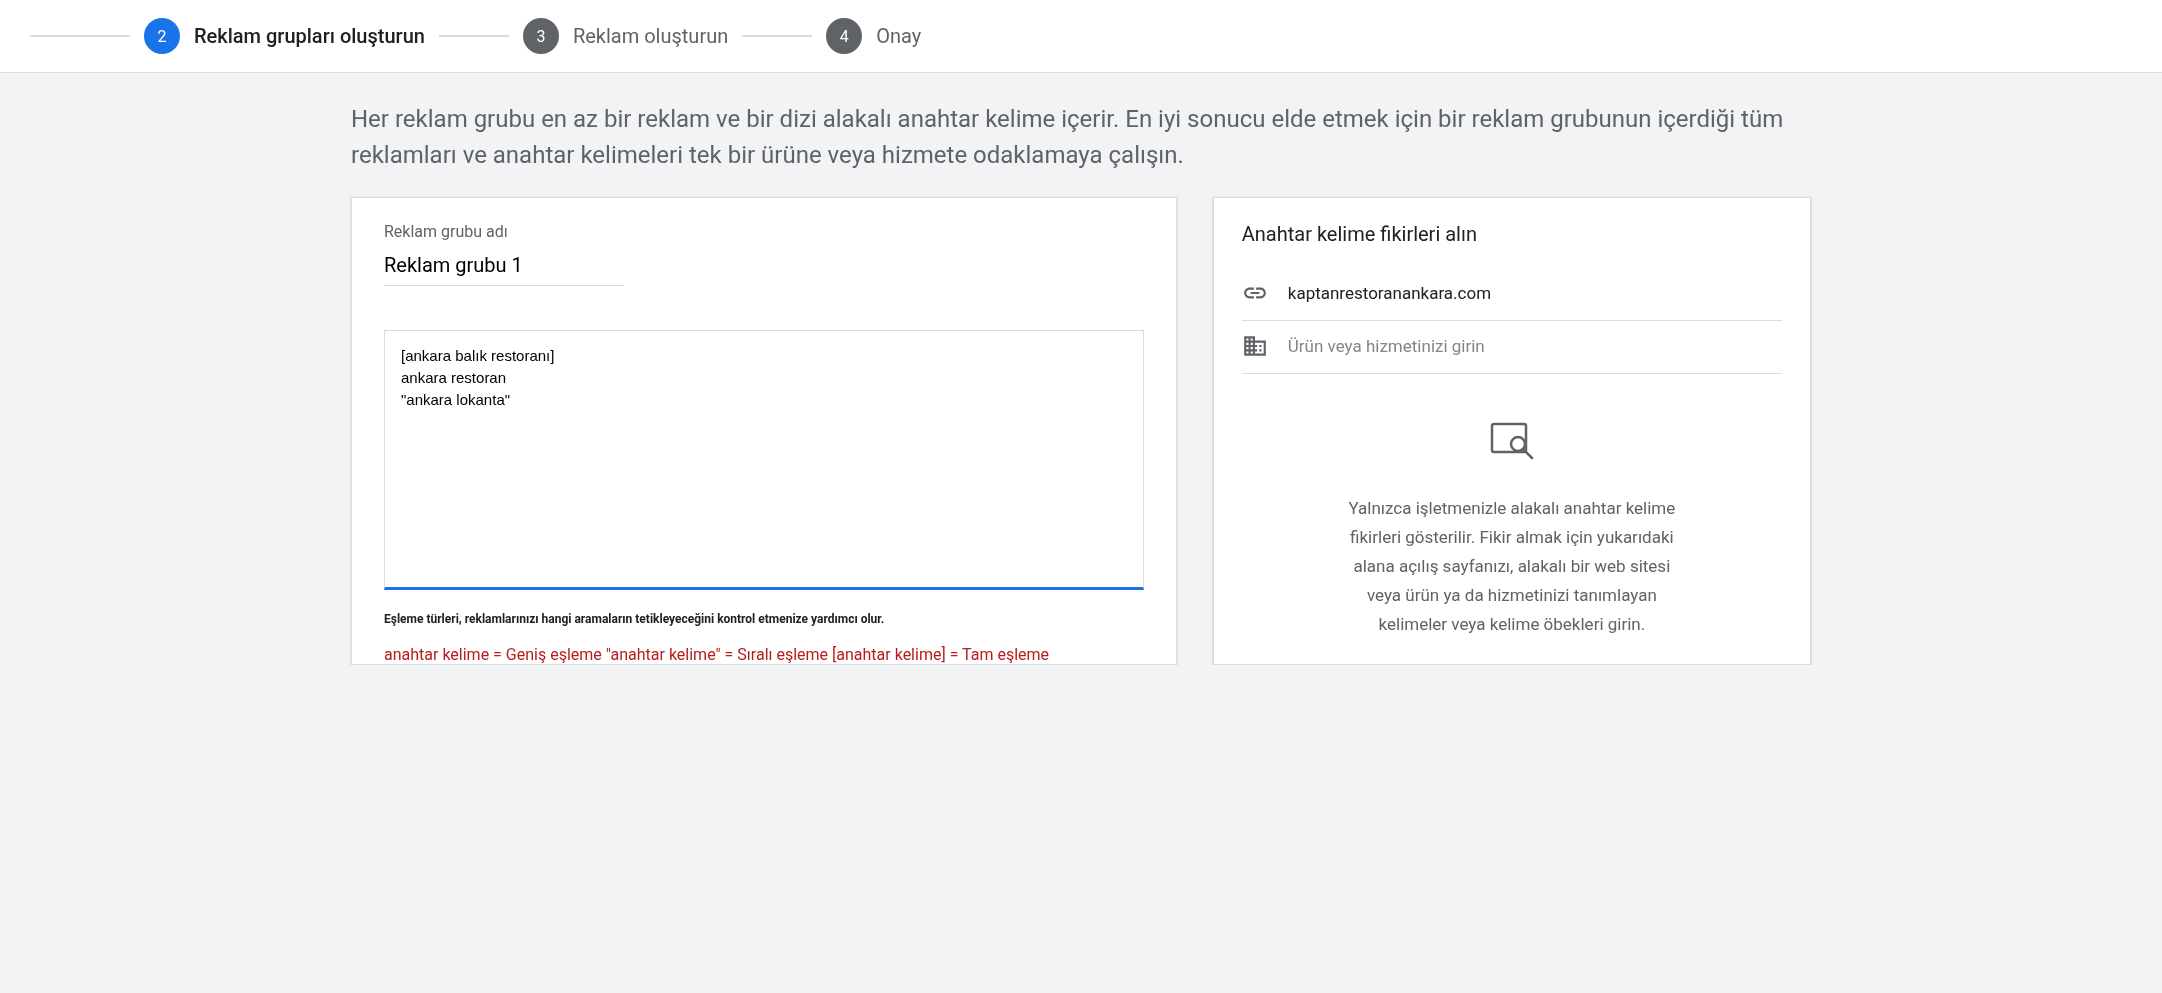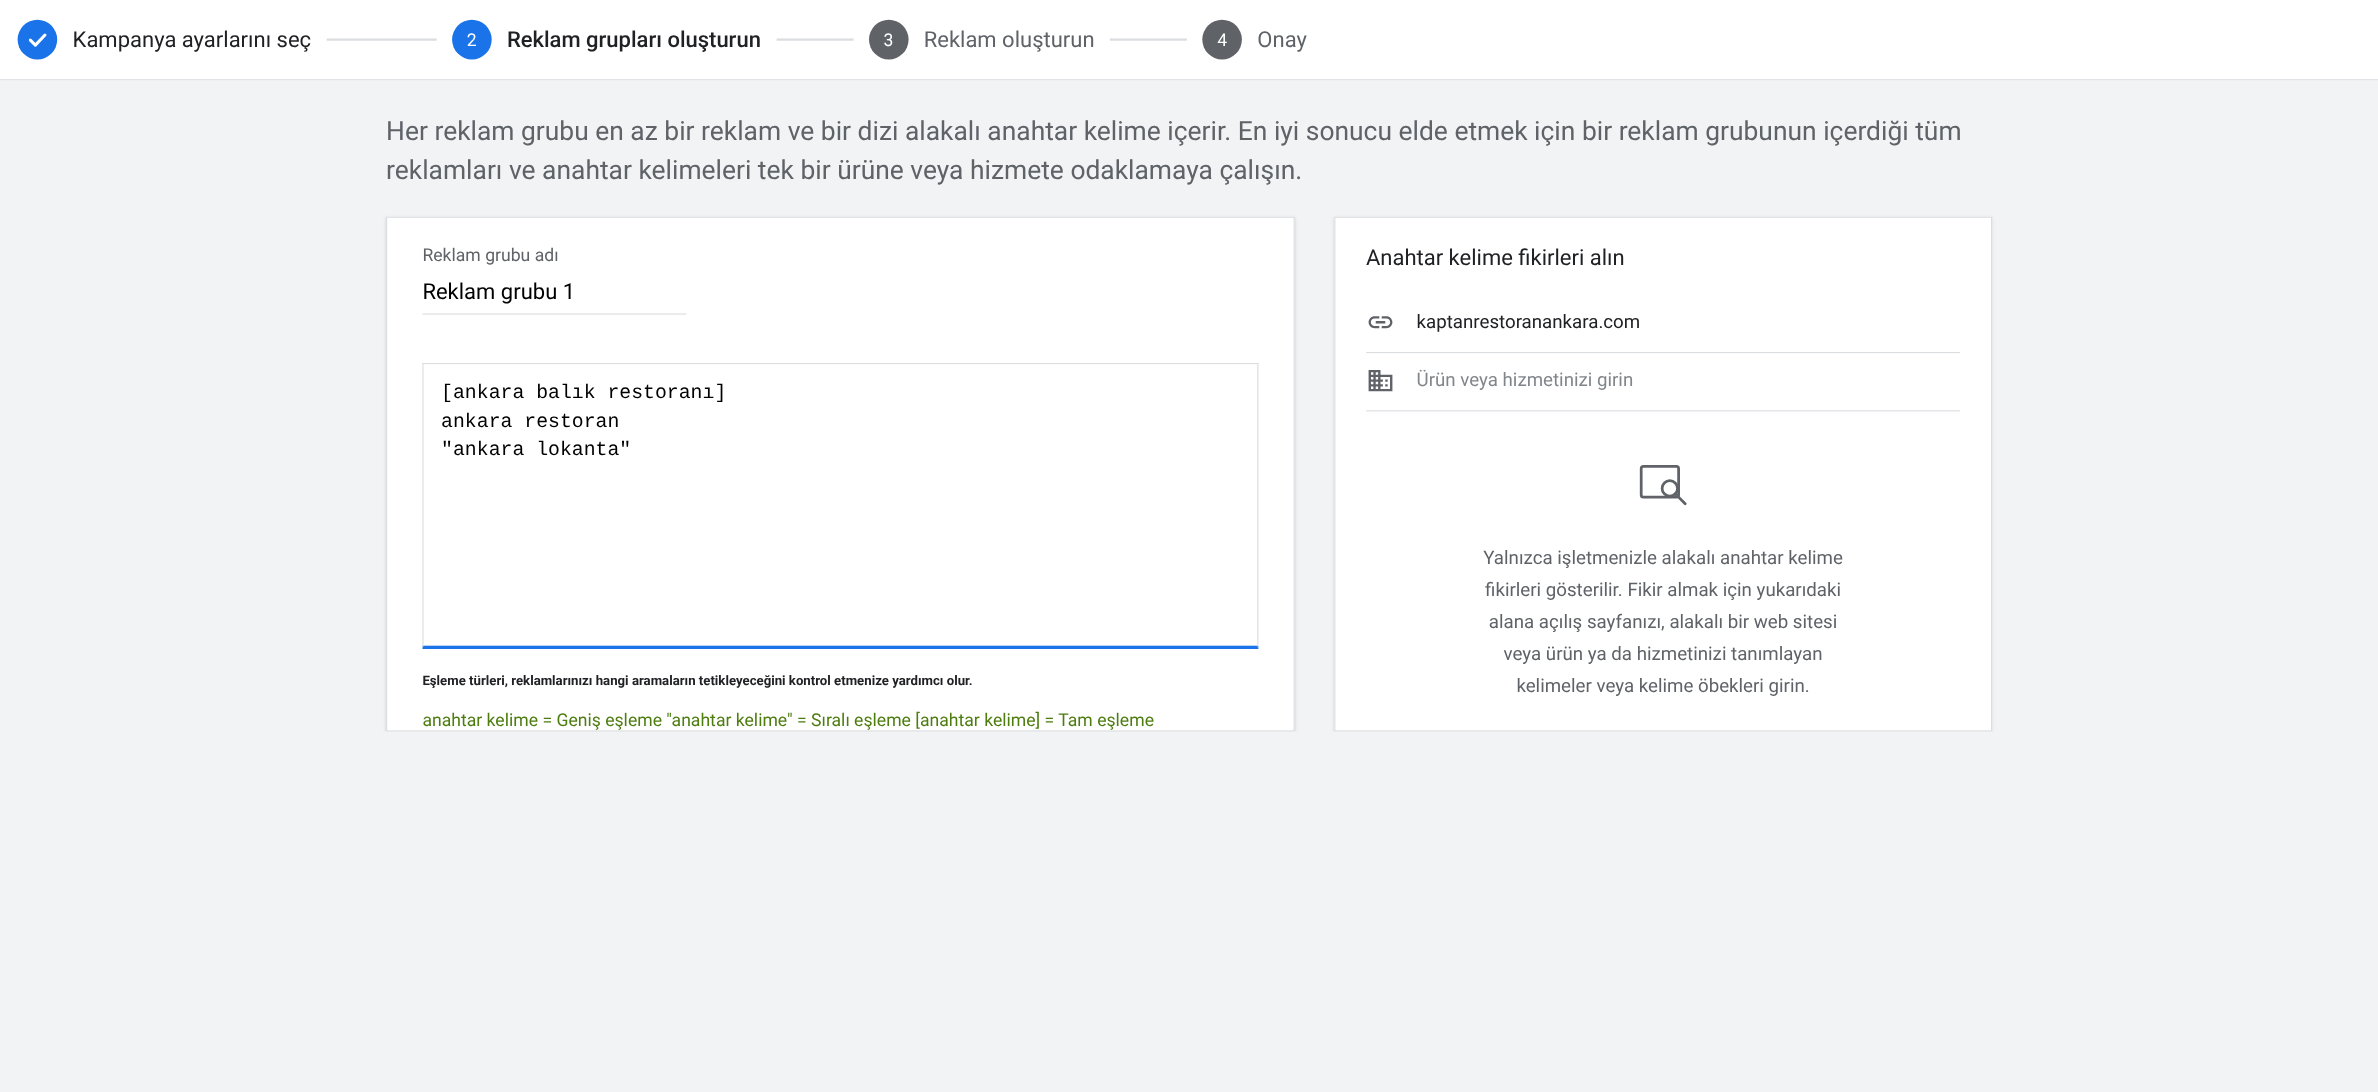--- a/index.html
+++ b/index.html
@@ -90,29 +90,29 @@
       font-family: inherit;
     }
     .underline-input.small { width:160px; font-size: 19px;}
     .prefix-row { display: flex; align-items: baseline; gap: 6px; font-size: 19px; }
     .prefix { font-size: 19px; color: #202124; }
     .keywords-area {
       width: 100%;
       min-height: 260px;
       border: 1px solid #dadce0;
       border-bottom: 3px solid #1a73e8;
-      font-size: 18px;
+      font-size: 15px;
       line-height: 1.45;
       padding: 14px 16px;
-      font-family: Liberation Mono, monospace;
+      font-family: Liberation Sans, sans-serif;
       resize: none;
       outline: none;
     }
     .hint-title { font-size: 12px; font-weight: 700; margin: 18px 0 4px; }
-    .hint-line { font-size: 16px; color: #4d7c0f; white-space: nowrap; overflow: hidden; margin-top: 19px; }
+    .hint-line { font-size: 16px; color: #b91c1c; white-space: nowrap; overflow: hidden; margin-top: 19px; }
     .side-title { font-size: 20px; font-weight: 400; margin-bottom: 22px; }
     .side-row {
       display: flex;
       align-items: center;
       gap: 18px;
       border-bottom: 1px solid #dadce0;
       padding: 12px 0 14px;
       font-size: 17px;
       color: #5f6368;
     }
@@ -128,28 +128,20 @@
       width:20px; height:20px; border:1.5px solid #80868b; border-radius:50%;
       display:inline-flex; align-items:center; justify-content:center;
       font-size:13px; color:#80868b; font-weight:500; cursor:pointer;
     }
     svg { display:block; }
   </style>
 </head>
 <body>
 
 <div class="stepper">
-  <div class="step">
-    <div class="circle done">
-      <svg width="22" height="22" viewBox="0 0 24 24" fill="none">
-          <path d="M5 12.5L10 17.5L19.5 7.5" stroke="#fff" stroke-width="3" stroke-linecap="round" stroke-linejoin="round"></path>
-        </svg>
-    </div>
-    <span class="step-label">Kampanya ayarlarını seç</span>
-  </div>
   <div class="connector first"></div>
   <div class="step">
     <div class="circle active">2</div>
     <span class="step-label active">Reklam grupları oluşturun</span>
   </div>
   <div class="connector"></div>
   <div class="step">
     <div class="circle pending">3</div>
     <span class="step-label pending">Reklam oluşturun</span>
   </div>

